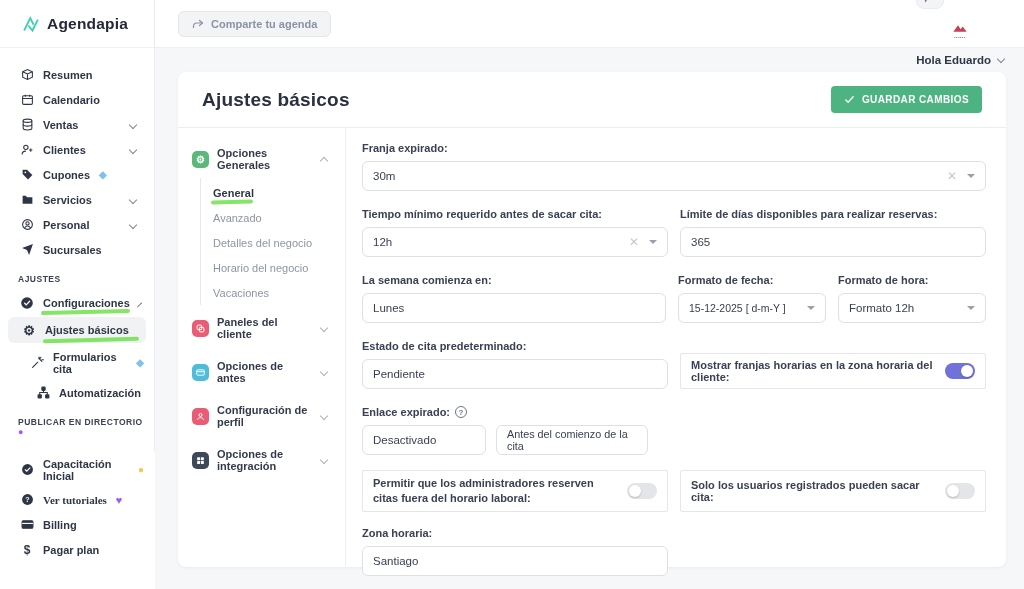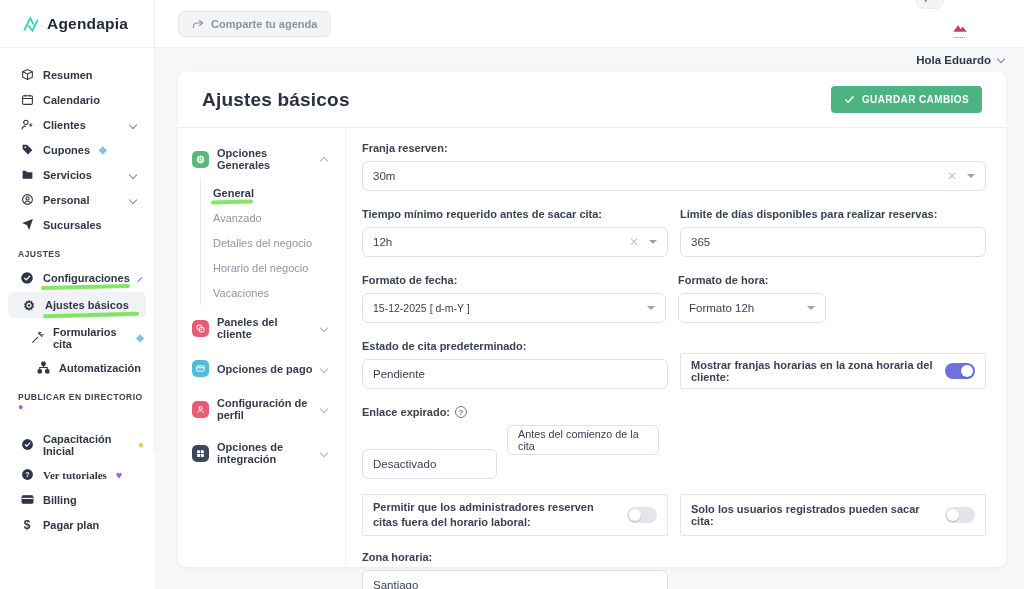--- a/index.html
+++ b/index.html
@@ -128,20 +128,31 @@
           <svg width="13" height="13" viewBox="0 0 24 24" fill="none" stroke="currentColor" stroke-width="2">
             <rect x="3" y="5" width="18" height="16" rx="2"></rect>
             <path d="M8 3v4M16 3v4M3 10h18"></path>
           </svg>
         </span>
       <span class="grow">Calendario</span>
     </div>
     <div class="nav-item">
       <span class="ic">
           <svg width="13" height="13" viewBox="0 0 24 24" fill="none" stroke="currentColor" stroke-width="2">
+            <ellipse cx="12" cy="5" rx="8" ry="3"></ellipse>
+            <path d="M4 5v7c0 1.7 3.6 3 8 3s8-1.3 8-3V5"></path>
+            <path d="M4 12v7c0 1.7 3.6 3 8 3s8-1.3 8-3v-7"></path>
+          </svg>
+        </span>
+      <span class="grow">Ventas</span>
+      <span class="chev"></span>
+    </div>
+    <div class="nav-item">
+      <span class="ic">
+          <svg width="13" height="13" viewBox="0 0 24 24" fill="none" stroke="currentColor" stroke-width="2">
             <circle cx="9" cy="8" r="4"></circle>
             <path d="M2 21c0-4 3.2-6 7-6"></path>
             <path d="M18 10v6M15 13h6"></path>
           </svg>
         </span>
       <span class="grow">Clientes</span>
       <span class="chev"></span>
     </div>
     <div class="nav-item">
       <span class="ic">
@@ -327,21 +338,21 @@
           <span class="grow">Paneles del cliente</span>
           <span class="chev" style="border-color:#aab1bd;"></span>
         </div>
         <div class="set-group">
           <span class="sq cyan">
               <svg width="9" height="9" viewBox="0 0 24 24" fill="none" stroke="#fff" stroke-width="2.6">
                 <rect x="2" y="5" width="20" height="14" rx="2"></rect>
                 <path d="M2 10h20"></path>
               </svg>
             </span>
-          <span class="grow">Opciones de pago</span>
+          <span class="grow">Opciones de antes</span>
           <span class="chev" style="border-color:#aab1bd;"></span>
         </div>
         <div class="set-group">
           <span class="sq rose">
               <svg width="9" height="9" viewBox="0 0 24 24" fill="none" stroke="#fff" stroke-width="2.6">
                 <circle cx="12" cy="8" r="4"></circle>
                 <path d="M4 21c1-4 4-6 8-6s7 2 8 6"></path>
               </svg>
             </span>
           <span class="grow">Configuración de perfil</span>
@@ -358,21 +369,21 @@
             </span>
           <span class="grow">Opciones de integración</span>
           <span class="chev" style="border-color:#aab1bd;"></span>
         </div>
       </nav>
 
       <div class="form">
 
         <div class="row" style="grid-template-columns:1fr;">
           <div>
-            <div class="f-label">Franja reserven:</div>
+            <div class="f-label">Franja expirado:</div>
             <div class="field">
               <span class="grow">30m</span>
               <span class="clear-x">✕</span>
               <span class="caret"></span>
             </div>
           </div>
         </div>
 
         <div class="row r2">
           <div>
@@ -385,20 +396,26 @@
           </div>
           <div>
             <div class="f-label">Límite de días disponibles para realizar reservas:</div>
             <div class="field">
               <span class="grow">365</span>
             </div>
           </div>
         </div>
 
         <div class="row r3">
+          <div>
+            <div class="f-label">La semana comienza en:</div>
+            <div class="field">
+              <span class="grow">Lunes</span>
+            </div>
+          </div>
           <div>
             <div class="f-label">Formato de fecha:</div>
             <div class="field">
               <span class="grow" style="font-size:10.5px;">15-12-2025 [ d-m-Y ]</span>
               <span class="caret"></span>
             </div>
           </div>
           <div>
             <div class="f-label">Formato de hora:</div>
             <div class="field">
@@ -423,21 +440,21 @@
           </div>
         </div>
 
         <div class="row" style="grid-template-columns:1fr; margin-bottom:15px;">
           <div>
             <div class="f-label">
               <span>Enlace expirado:</span>
               <span class="help-circ">?</span>
             </div>
             <div class="inline-fields">
-              <div class="field" style="width:135px;margin-top:24px;">
+              <div class="field" style="width:124px;">
                 <span class="grow">Desactivado</span>
               </div>
               <div class="field" style="width:152px;">
                 <span class="grow" style="font-size:10.8px;">Antes del comienzo de la cita</span>
               </div>
             </div>
           </div>
         </div>
 
         <div class="row r2" style="margin-bottom:15px;">

